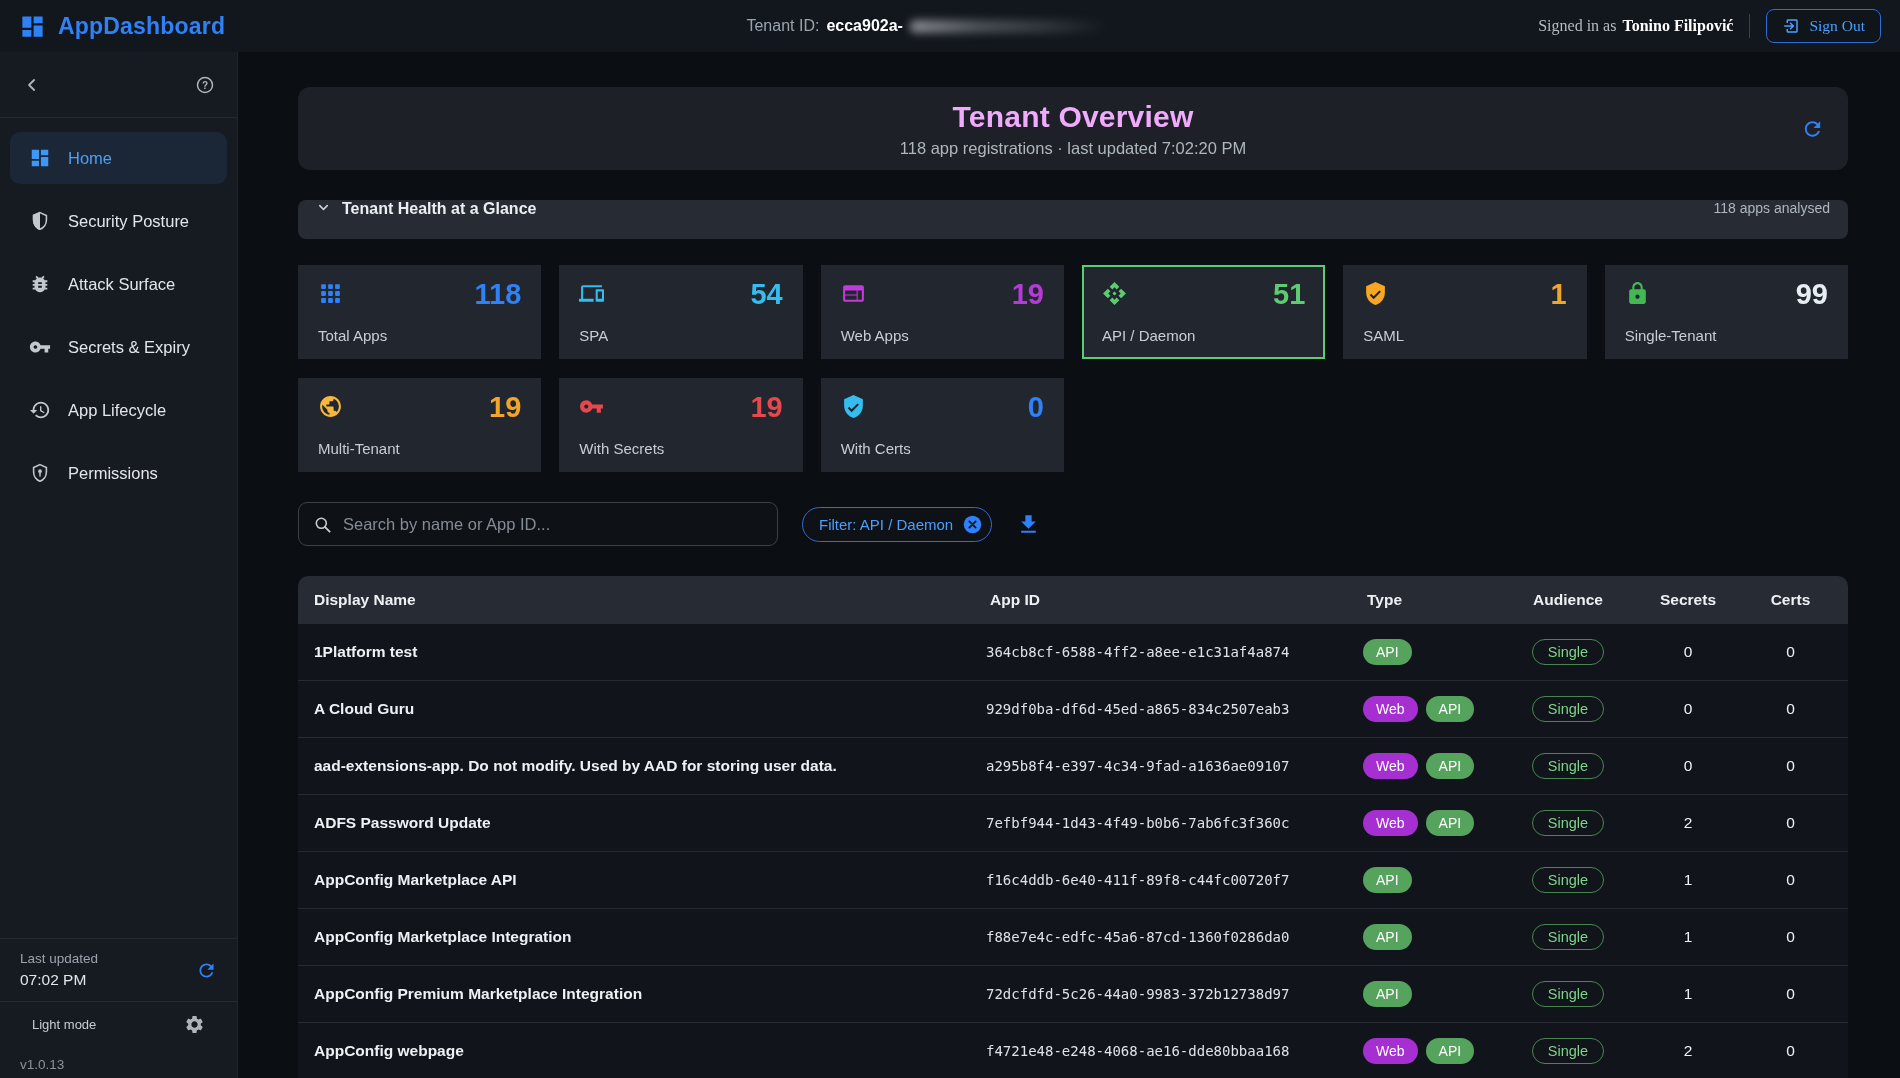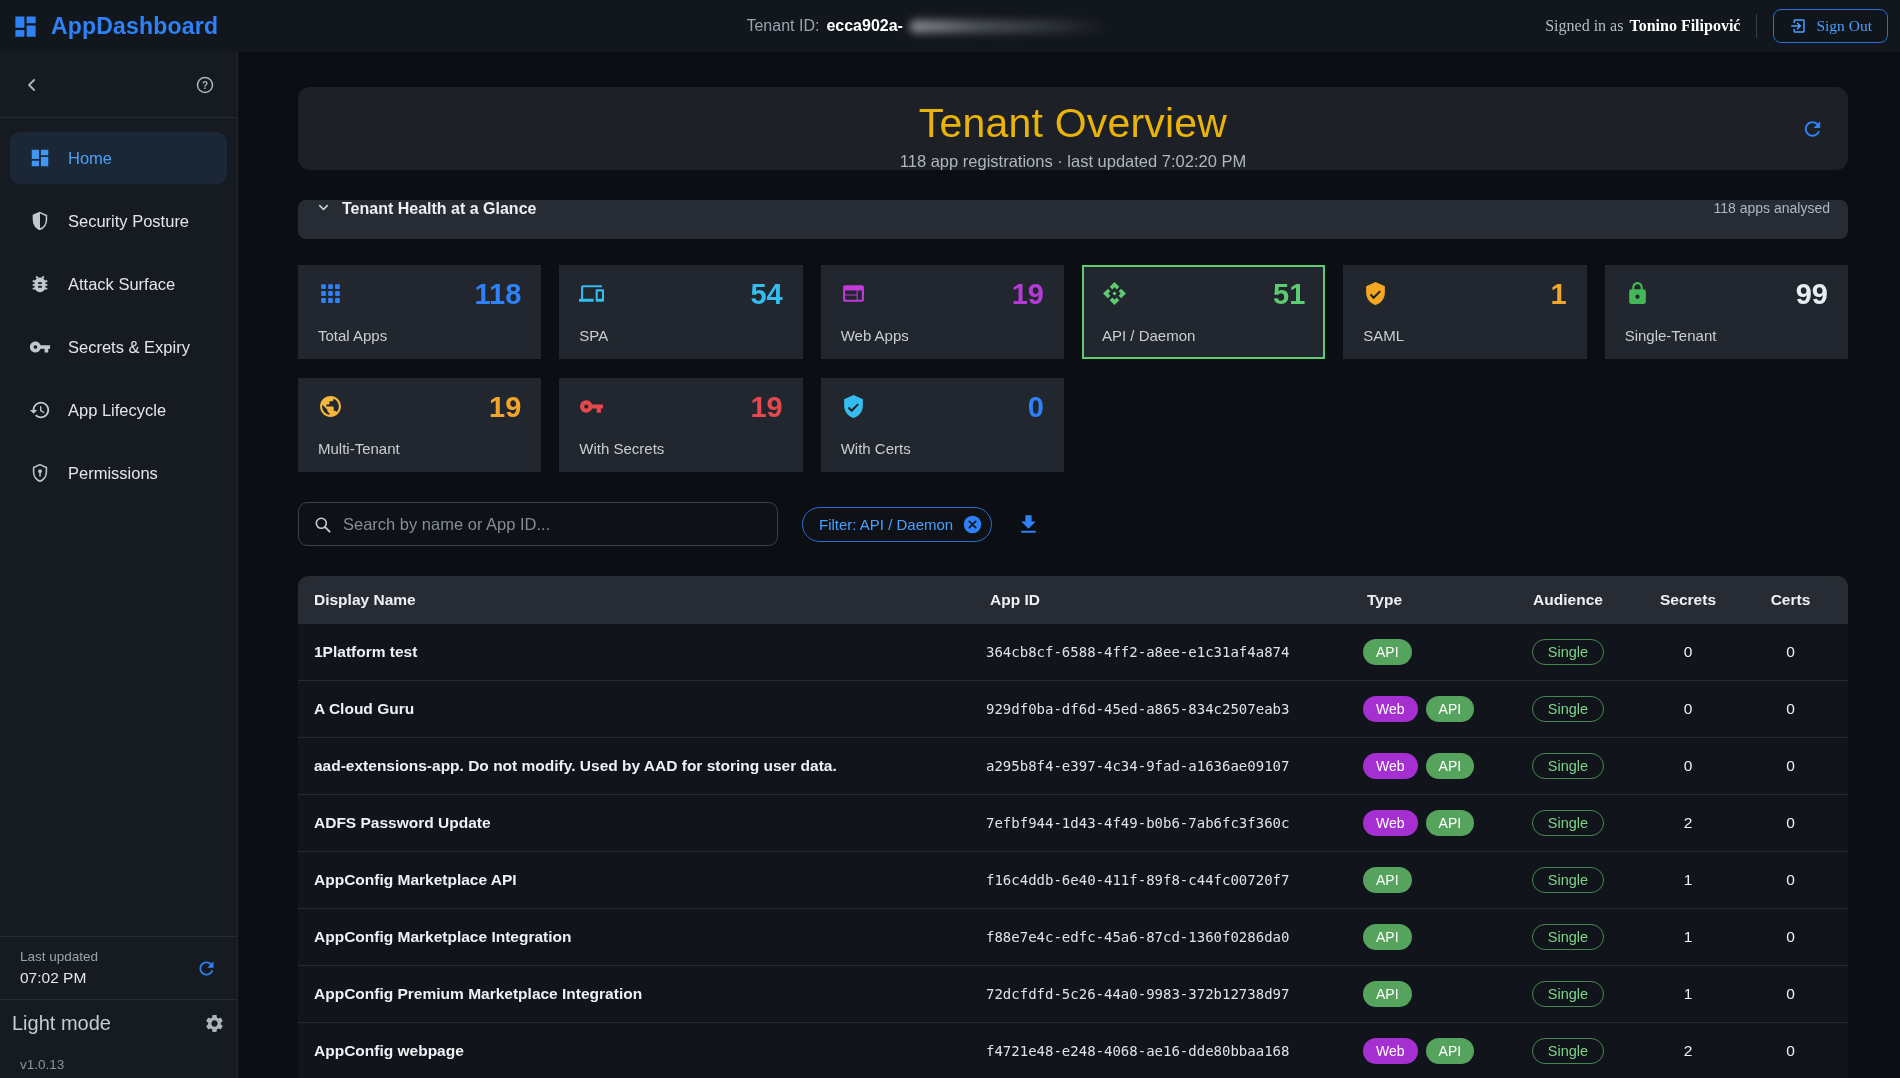--- a/index.html
+++ b/index.html
@@ -2,21 +2,21 @@
 <html><head>
 <meta charset="utf-8">
 <title>AppDashboard</title>
 <style>
   * { margin:0; padding:0; box-sizing:border-box; }
   html,body { width:1900px; height:1078px; overflow:hidden; background:#0b0e13;
     font-family:"Liberation Sans", sans-serif; color:#e6e9ec; }
 
   
   .topbar { position:relative; height:52px; background:#12161d; display:flex;
-    align-items:center; justify-content:space-between; padding:0 12px; z-index:5; }
+    align-items:center; justify-content:space-between; padding:0 19px; z-index:5; }
   .brand { display:flex; align-items:center; gap:12px; }
   .brand svg { width:27px; height:27px; color:#2f81f7; }
   .brand-title { font-size:23px; font-weight:bold; color:#2f81f7; letter-spacing:.2px; }
   .tenant-block { position:absolute; left:50%; top:0; transform:translateX(-56%);
     height:52px; display:flex; align-items:center; gap:7px; font-size:16px; }
   .tenant-label { color:#9aa3ad; }
   .tenant-value { color:#ffffff; font-weight:bold; }
   .tenant-smudge { display:inline-block; width:200px; height:13px; border-radius:7px;
     background:linear-gradient(90deg, rgba(235,238,242,.55) 0%, rgba(210,216,224,.30) 35%,
       rgba(190,197,206,.20) 65%, rgba(160,168,178,0) 100%);
@@ -46,30 +46,30 @@
   .nav-item svg { width:22px; height:22px; color:#c3c8cf; flex:none; }
   .nav-item.active { background:#1b2636; color:#4ba0f4; }
   .nav-item.active svg { color:#3f97f5; }
   .sidebar-bottom { position:absolute; left:0; right:0; bottom:0; }
   .updated-row { border-top:1px solid #242a32; padding:12px 20px 12px 20px; display:flex;
     align-items:center; justify-content:space-between; }
   .updated-label { font-size:13.5px; color:#9aa3ad; margin-bottom:5px; }
   .updated-time { font-size:15.5px; color:#e2e6ea; }
   .updated-row .icon-btn svg, .theme-row .icon-btn svg { width:21px; height:21px; }
   .updated-row .icon-btn { color:#2f81f7; }
-  .theme-row { border-top:1px solid #242a32; padding:12px 12px; display:flex;
-    align-items:center; justify-content:space-between; color:#c6ccd3; font-size:20px; cursor:pointer; }
+  .theme-row { border-top:1px solid #242a32; padding:12px 32px; display:flex;
+    align-items:center; justify-content:space-between; color:#c6ccd3; font-size:13px; cursor:pointer; }
   .version { padding:10px 20px 6px 20px; font-size:13.5px; color:#8a929b; }
 
   
   .main { flex:1; padding:35px 52px 0 60px; background:#0b0e13; }
 
   .header-card { position:relative; background:#1d2127; border-radius:12px; height:83px;
     text-align:center; padding-top:13px; }
-  .page-title { font-size:41px; font-weight:400; color:#eab308; letter-spacing:.2px; }
+  .page-title { font-size:30px; font-weight:700; color:#f0abfc; letter-spacing:.2px; }
   .page-subtitle { font-size:16.5px; color:#aeb6bf; margin-top:5px; }
   .header-refresh { position:absolute; right:24px; top:50%; transform:translateY(-50%);
     color:#2f81f7; }
   .header-refresh svg { width:23px; height:23px; }
 
   .health-bar { margin-top:30px; background:#272c34; border-radius:8px; height:39px;
     display:flex; align-items:flex-start; padding:0 18px; cursor:pointer; }
   .health-bar svg { width:15px; height:15px; color:#cfd4da; margin-right:11px; }
   .health-title { font-size:16px; font-weight:bold; color:#eceff2; }
   .health-badge { margin-left:auto; font-size:14px; color:#aeb6bf; }

